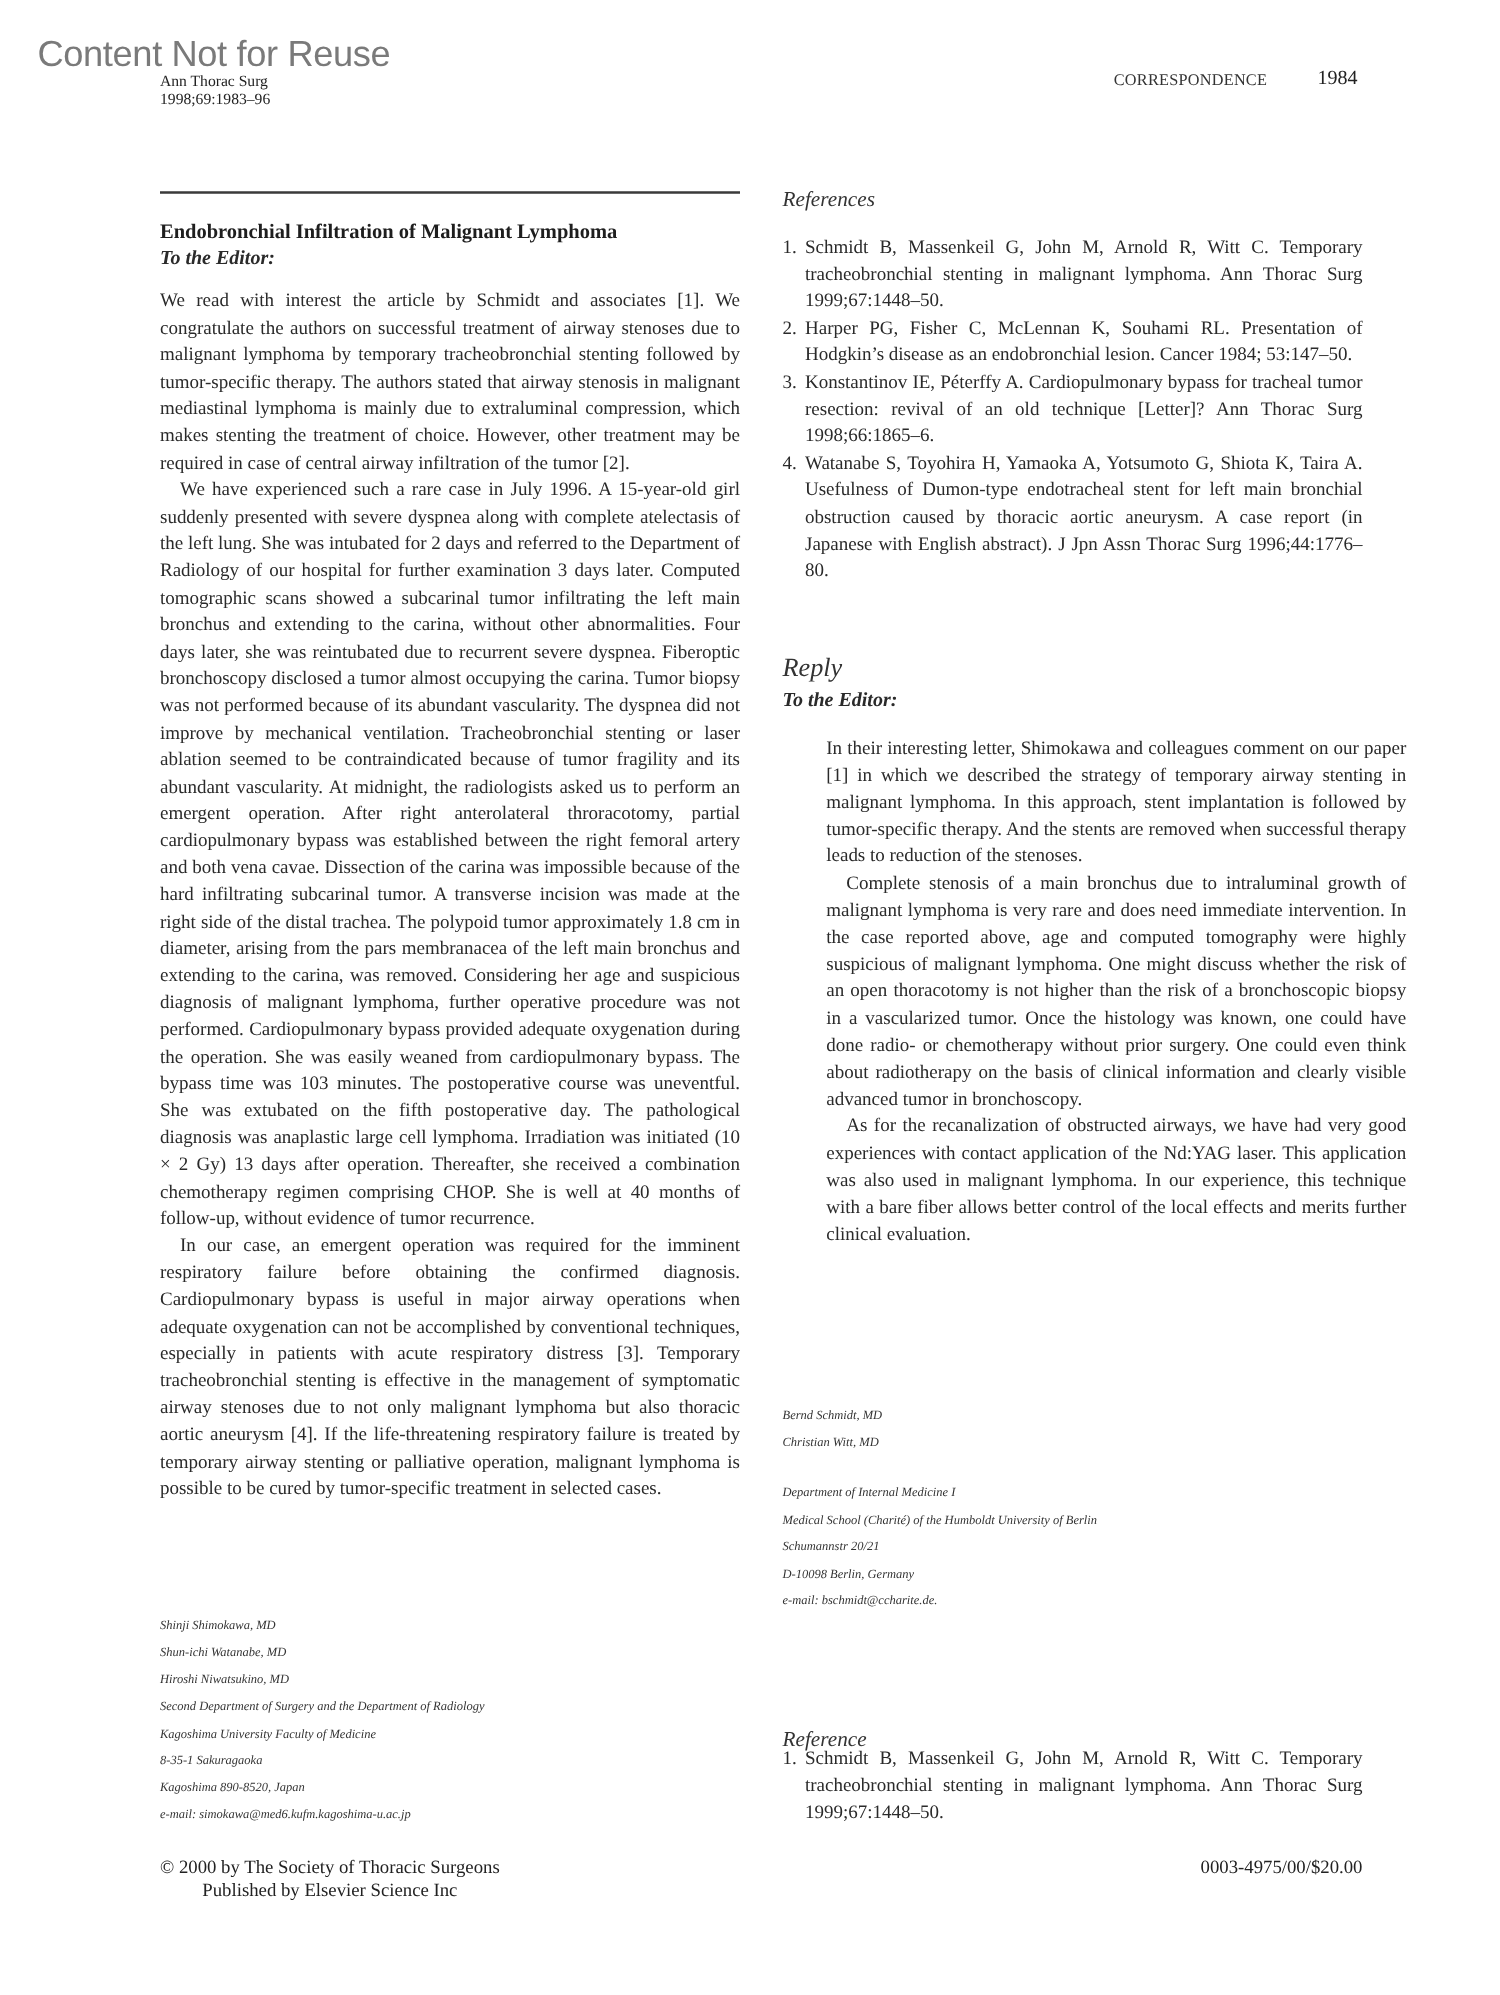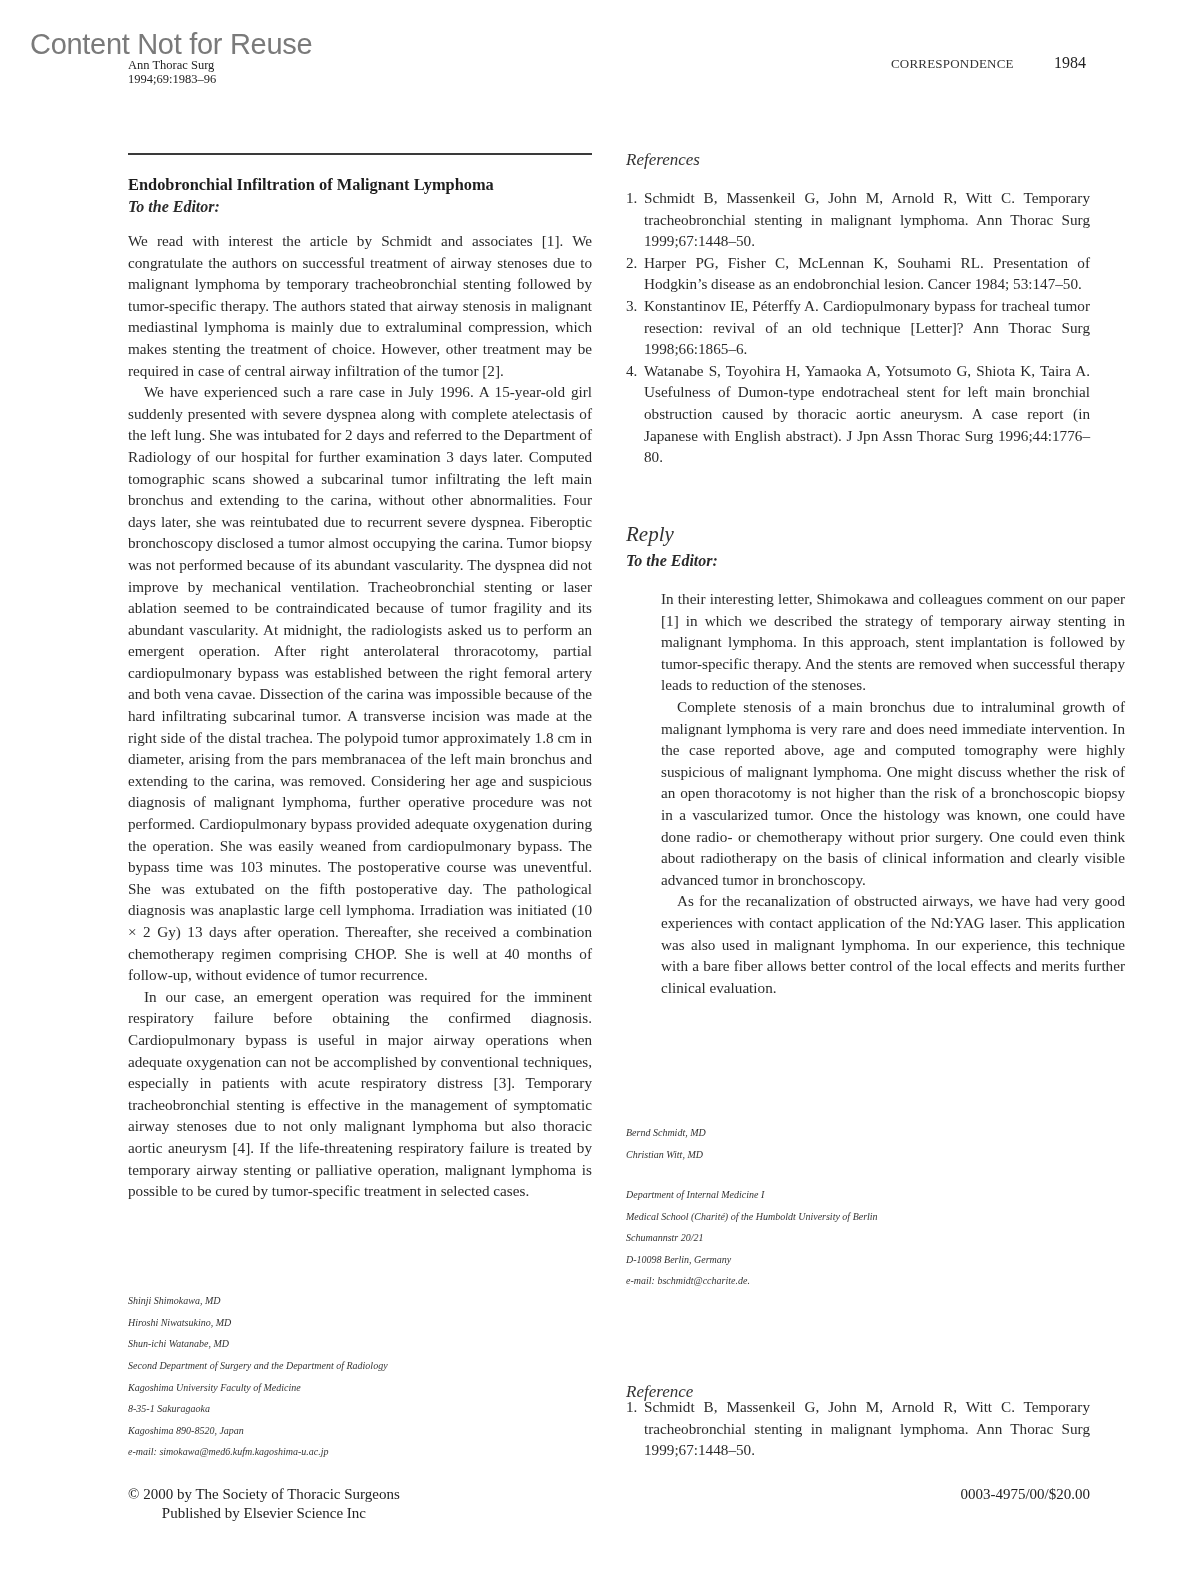--- a/index.html
+++ b/index.html
@@ -25,40 +25,40 @@
   ol.refs li { position: relative; padding-left: 18px; text-align: justify; }
   ol.refs li .num { position: absolute; left: 0; top: 0; }
   .footer { font-size: 15px; line-height: 19px; color: #222; }
 </style>
 </head>
 <body>
 
 <div class="abs watermark">Content Not for Reuse</div>
 <div class="abs journal">
   <div>Ann Thorac Surg</div>
-  <div>1994;69:1983–96</div>
+  <div>1998;69:1983–96</div>
 </div>
 <div class="abs running" style="left:891px;">CORRESPONDENCE</div>
 <div class="abs pageno" style="left:1054px;">1984</div>
 
 <div class="abs rule"></div>
 
 <div class="col" style="left:128px; top:174px;">
   <div class="title">Endobronchial Infiltration of Malignant Lymphoma</div>
   <div class="ital editor">To the Editor:</div>
   <div style="height:12px"></div>
   <p>We read with interest the article by Schmidt and associates [1]. We congratulate the authors on successful treatment of airway stenoses due to malignant lymphoma by temporary tracheo­bronchial stenting followed by tumor-specific therapy. The au­thors stated that airway stenosis in malignant mediastinal lym­phoma is mainly due to extraluminal compression, which makes stenting the treatment of choice. However, other treatment may be required in case of central airway infiltration of the tumor [2].</p>
   <p class="indent">We have experienced such a rare case in July 1996. A 15-year-old girl suddenly presented with severe dyspnea along with complete atelectasis of the left lung. She was intubated for 2 days and referred to the Department of Radiology of our hospital for further examination 3 days later. Computed tomo­graphic scans showed a subcarinal tumor infiltrating the left main bronchus and extending to the carina, without other abnormalities. Four days later, she was reintubated due to recurrent severe dyspnea. Fiberoptic bronchoscopy disclosed a tumor almost occupying the carina. Tumor biopsy was not performed because of its abundant vascularity. The dyspnea did not improve by mechanical ventilation. Tracheobronchial stent­ing or laser ablation seemed to be contraindicated because of tumor fragility and its abundant vascularity. At midnight, the radiologists asked us to perform an emergent operation. After right anterolateral throracotomy, partial cardiopulmonary by­pass was established between the right femoral artery and both vena cavae. Dissection of the carina was impossible because of the hard infiltrating subcarinal tumor. A transverse incision was made at the right side of the distal trachea. The polypoid tumor approximately 1.8 cm in diameter, arising from the pars mem­branacea of the left main bronchus and extending to the carina, was removed. Considering her age and suspicious diagnosis of malignant lymphoma, further operative procedure was not performed. Cardiopulmonary bypass provided adequate oxy­genation during the operation. She was easily weaned from cardiopulmonary bypass. The bypass time was 103 minutes. The postoperative course was uneventful. She was extubated on the fifth postoperative day. The pathological diagnosis was anaplas­tic large cell lymphoma. Irradiation was initiated (10 × 2 Gy) 13 days after operation. Thereafter, she received a combination chemotherapy regimen comprising CHOP. She is well at 40 months of follow-up, without evidence of tumor recurrence.</p>
   <p class="indent">In our case, an emergent operation was required for the immi­nent respiratory failure before obtaining the confirmed diagnosis. Cardiopulmonary bypass is useful in major airway operations when adequate oxygenation can not be accomplished by conven­tional techniques, especially in patients with acute respiratory distress [3]. Temporary tracheobronchial stenting is effective in the management of symptomatic airway stenoses due to not only malignant lymphoma but also thoracic aortic aneurysm [4]. If the life-threatening respiratory failure is treated by temporary airway stenting or palliative operation, malignant lymphoma is possible to be cured by tumor-specific treatment in selected cases.</p>
 </div>
 
 <div class="abs sig" style="left:128px; top:1290px; width:464px;">
   <div>Shinji Shimokawa, MD</div>
+  <div>Shun-ichi Watanabe, MD</div>
   <div>Hiroshi Niwatsukino, MD</div>
-  <div>Shun-ichi Watanabe, MD</div>
 </div>
 <div class="abs sig" style="left:128px; top:1355px; width:470px;">
   <div>Second Department of Surgery and the Department of Radiology</div>
   <div>Kagoshima University Faculty of Medicine</div>
   <div>8-35-1 Sakuragaoka</div>
   <div>Kagoshima 890-8520, Japan</div>
   <div>e-mail: simokawa@med6.kufm.kagoshima-u.ac.jp</div>
 </div>
 
 <div class="abs head-i" style="left:626px; top:150px;">References</div>

